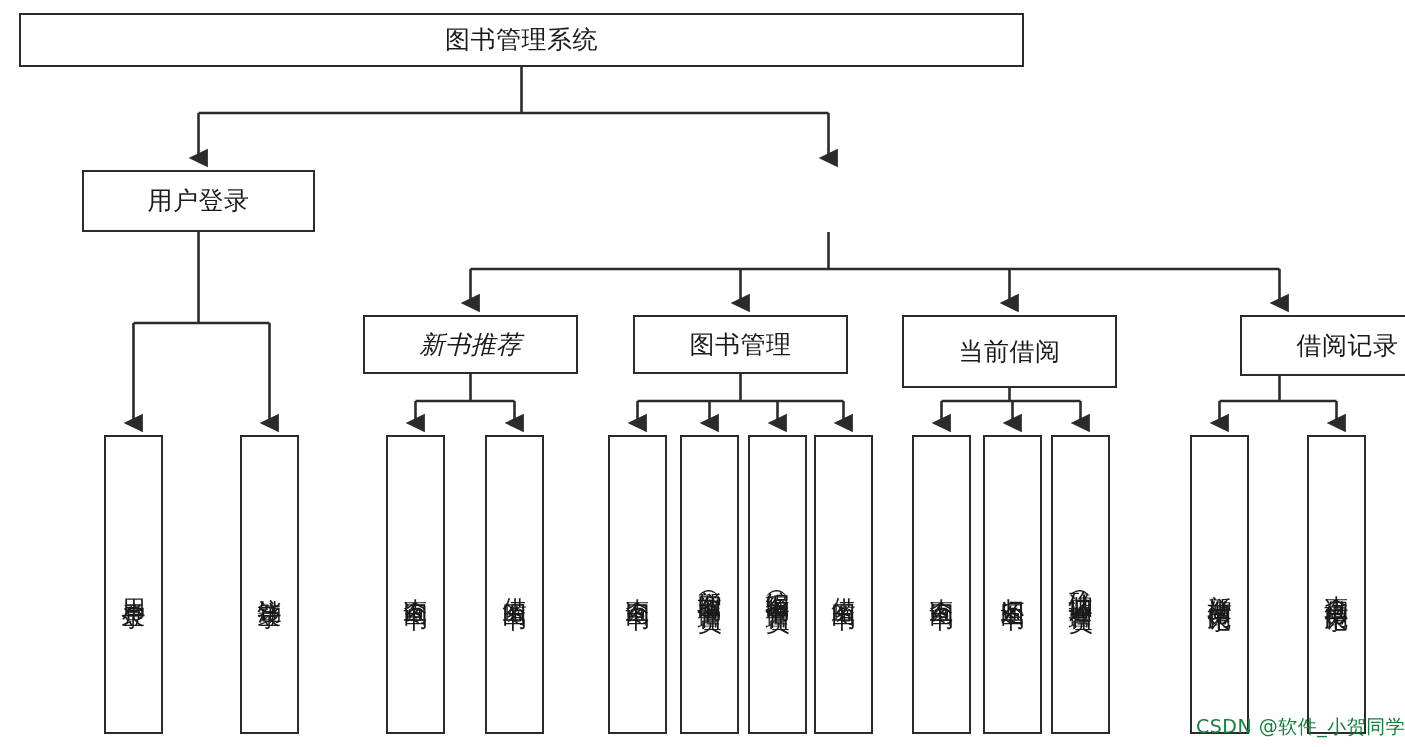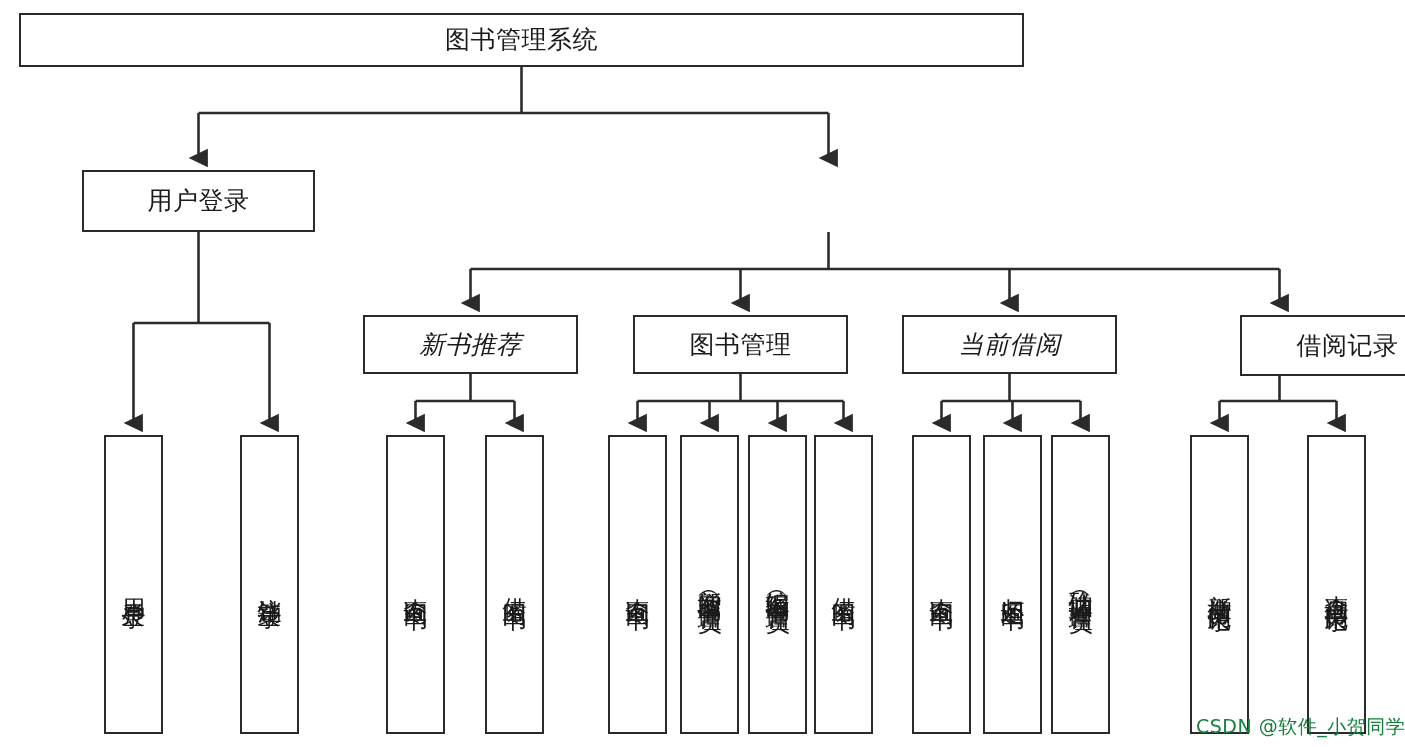--- a/index.html
+++ b/index.html
@@ -127,21 +127,21 @@
   <div class="node horiz" style="left: 82px; top: 170px; width: 233px; height: 62px;">
     <span class="lbl">用户登录</span>
   </div>
 
   <div class="node horiz" style="left: 363px; top: 315px; width: 215px; height: 59px; font-style: italic;">
     <span class="lbl">新书推荐</span>
   </div>
   <div class="node horiz" style="left: 633px; top: 315px; width: 215px; height: 59px;">
     <span class="lbl">图书管理</span>
   </div>
-  <div class="node horiz" style="left: 902px; top: 315px; width: 215px; height: 59px; font-style: italic;">
+  <div class="node horiz" style="left: 902px; top: 315px; width: 215px; height: 73px;">
     <span class="lbl">当前借阅</span>
   </div>
   <div class="node horiz" style="left: 1240px; top: 315px; width: 215px; height: 61px;">
     <span class="lbl">借阅记录</span>
   </div>
 
   <div class="node vert" style="left: 104px; top: 435px; width: 59px; height: 299px;">
     <span class="lbl">用户登录</span>
   </div>
   <div class="node vert" style="left: 240px; top: 435px; width: 59px; height: 299px;">

